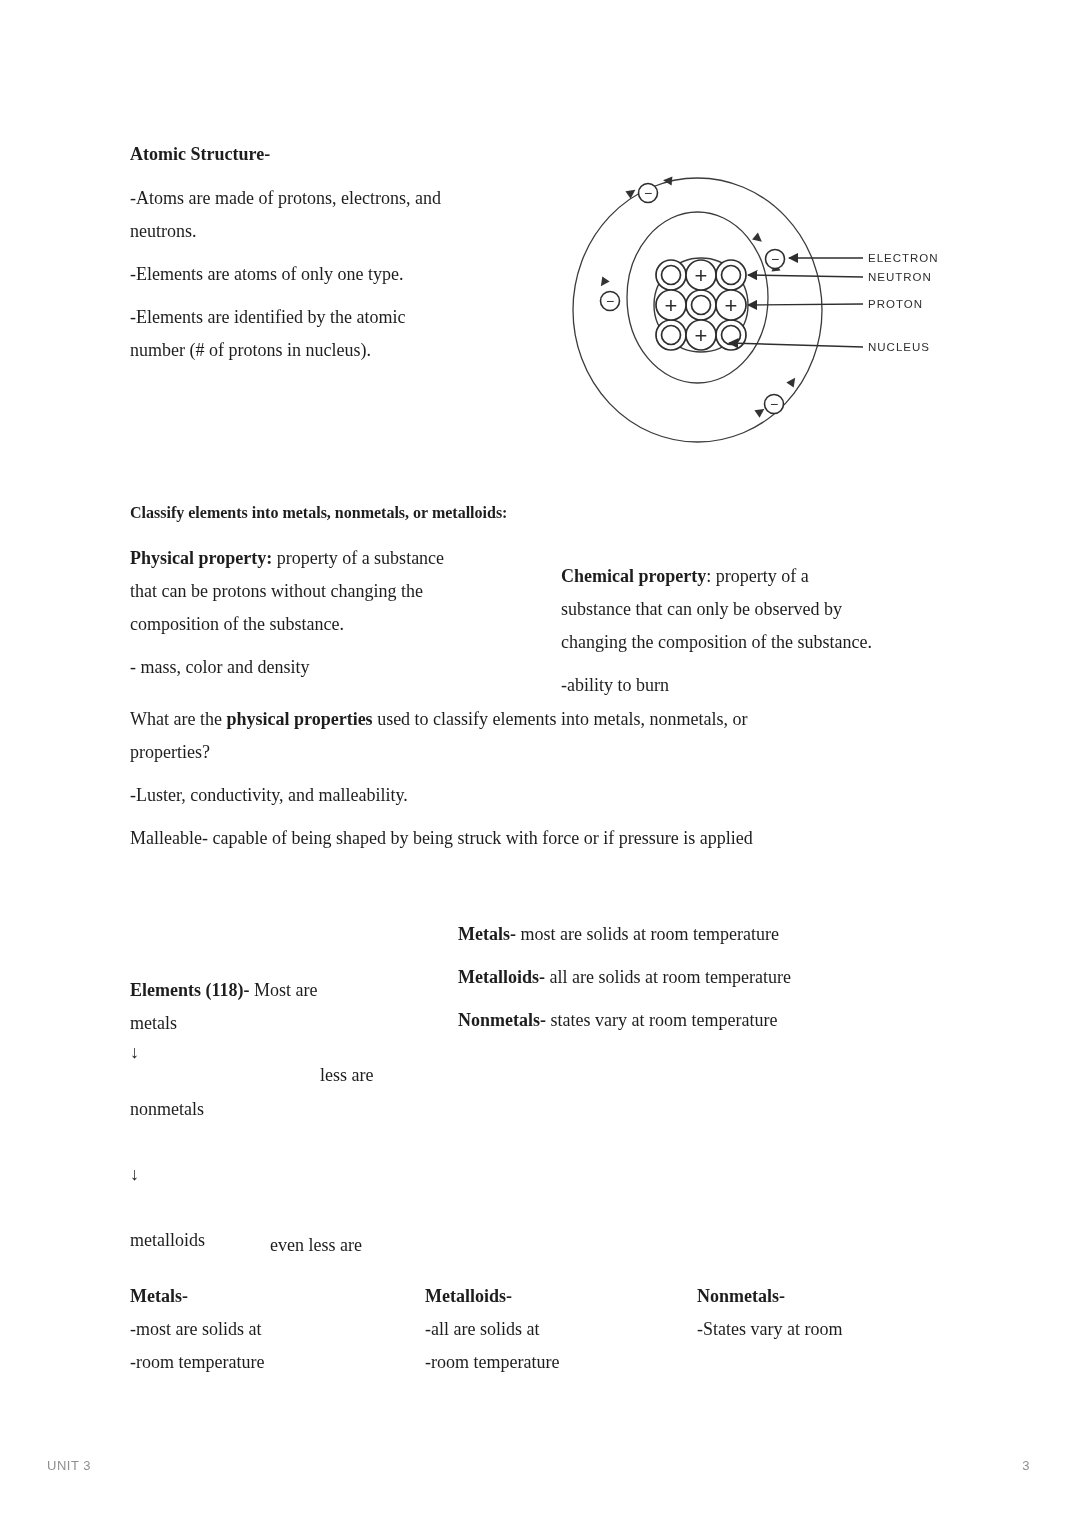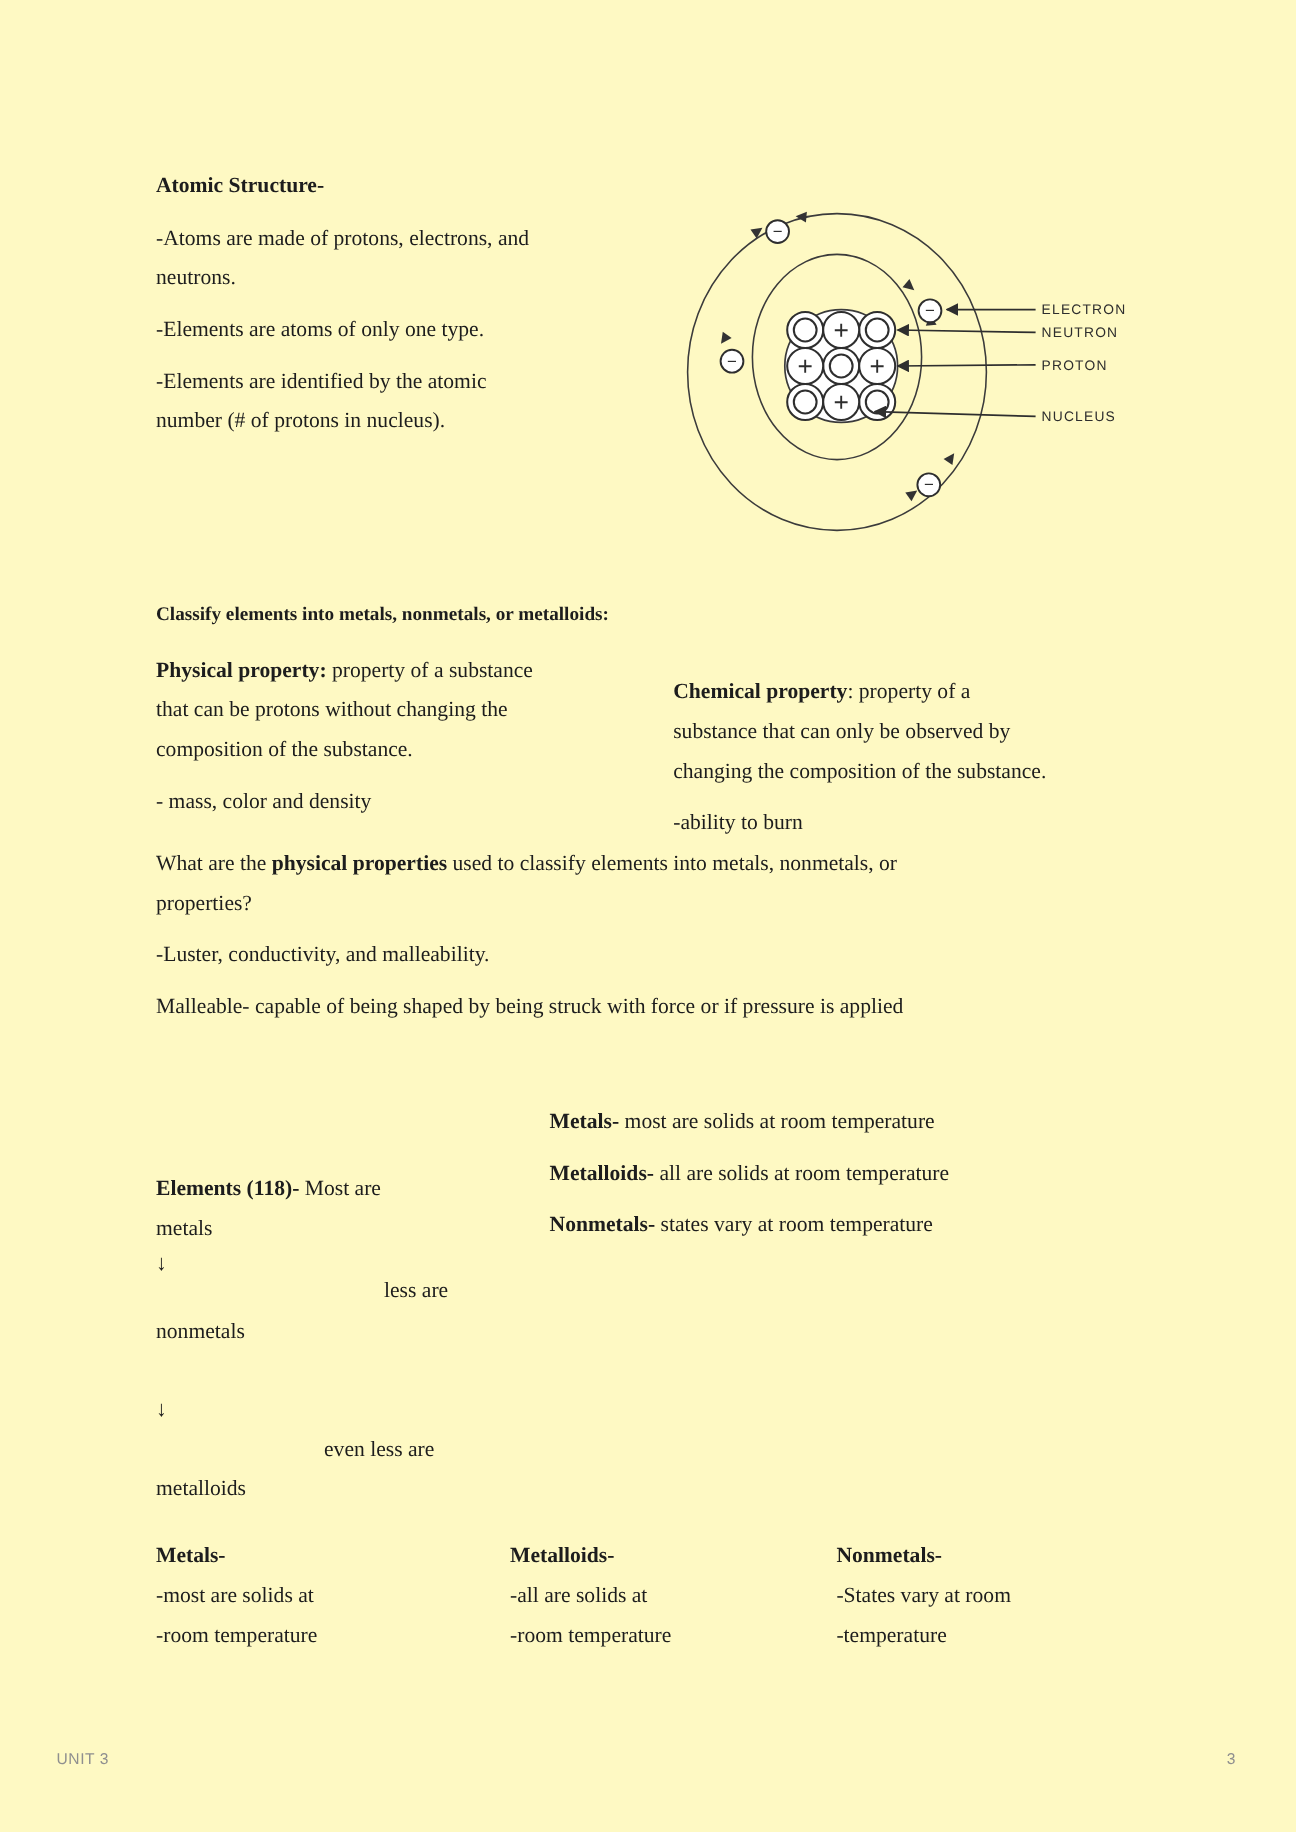--- a/index.html
+++ b/index.html
@@ -1,20 +1,20 @@
 <!DOCTYPE html>
 <html><head>
 <meta charset="utf-8">
 <style>
   html,body{margin:0;padding:0;background:#e8e8e8;}
   .page{
     position:relative;
     width:1080px;height:1527px;
     margin:0 auto;
-    background:#fef9c3;
+    background:#ffffff;
     font-family:"Liberation Serif", serif;
     color:#1d1d1d;
     overflow:hidden;
   }
   .sec{position:absolute;}
   .line{font-size:18px;line-height:33px;white-space:pre-wrap;}
   .para{margin:0 0 10px 0;}
   .h3{font-size:18px;line-height:33px;font-weight:bold;margin:0 0 11px 0;}
   .h2{font-size:16px;line-height:36px;font-weight:bold;}
   .bold{font-weight:bold;}
@@ -192,35 +192,34 @@
   <div class="sec" style="left:458px;top:918px;width:520px;">
     <div class="line para"><span class="bold">Metals-</span><span> most are solids at room temperature</span></div>
     <div class="line para"><span class="bold">Metalloids-</span><span> all are solids at room temperature</span></div>
     <div class="line para"><span class="bold">Nonmetals-</span><span> states vary at room temperature</span></div>
   </div>
 
   <div class="flow-line" style="top:1036px;">↓</div>
   <div class="flow-line" style="top:1059px;padding-left:190px;">less are</div>
   <div class="flow-line" style="top:1093px;">nonmetals</div>
   <div class="flow-line" style="top:1158px;">↓</div>
-  <div class="flow-line" style="top:1191px;padding-left:140px;">even less are</div>
+  <div class="flow-line" style="top:1229px;padding-left:140px;">even less are</div>
   <div class="flow-line" style="top:1224px;">metalloids</div>
 
   <div class="sec" style="left:130px;top:1280px;width:280px;">
     <div class="col-title">Metals-</div>
     <div class="line">-most are solids at</div>
     <div class="line">-room temperature</div>
   </div>
   <div class="sec" style="left:425px;top:1280px;width:260px;">
     <div class="col-title">Metalloids-</div>
     <div class="line">-all are solids at</div>
     <div class="line">-room temperature</div>
   </div>
   <div class="sec" style="left:697px;top:1280px;width:260px;">
     <div class="col-title">Nonmetals-</div>
     <div class="line">-States vary at room</div>
-    <div class="line">-temperature</div>
   </div>
 
   <div class="sec footer-text" style="left:47px;top:1456px;">UNIT 3</div>
   <div class="sec footer-text" style="right:50px;top:1456px;">3</div>
 
 </div>
 
 </body></html>

